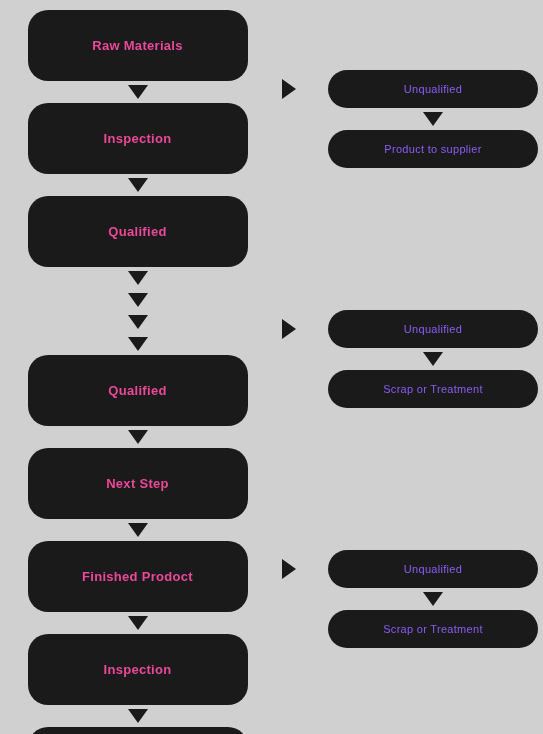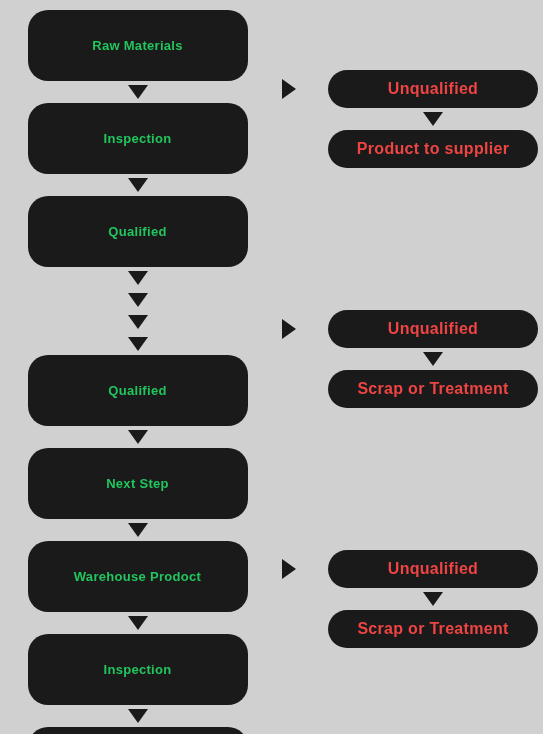--- a/index.html
+++ b/index.html
@@ -5,21 +5,21 @@
     * { box-sizing: border-box; margin: 0; padding: 0; }
     body {
       background: #d0d0d0;
       font-family: Arial, sans-serif;
       width: 543px;
       min-height: 734px;
       padding: 10px;
     }
     .node {
       background: #1a1a1a;
-      color: #22c55e;
+      color: #ec4899;
       border-radius: 20px;
       padding: 28px 16px;
       text-align: center;
       font-size: 13px;
       font-weight: 600;
       width: 220px;
       min-height: 38px;
       display: flex;
       align-items: center;
       justify-content: center;
@@ -36,26 +36,26 @@
     .arrow-right {
       width: 0;
       height: 0;
       border-top: 10px solid transparent;
       border-bottom: 10px solid transparent;
       border-left: 14px solid #1a1a1a;
       margin: auto 8px;
     }
     .side-node {
       background: #1a1a1a;
-      color: #ef4444;
+      color: #8b5cf6;
       border-radius: 20px;
       padding: 10px 16px;
       text-align: center;
-      font-size: 16px;
-      font-weight: 700;
+      font-size: 11px;
+      font-weight: 400;
       width: 210px;
       min-height: 38px;
       display: flex;
       align-items: center;
       justify-content: center;
       letter-spacing: 0.3px;
     }
     
     .container {
       display: grid;
@@ -104,21 +104,21 @@
     <div class="arrow-down"></div>
 
     <div class="arrow-down"></div>
 
     <div class="node">Qualified</div>
     <div class="arrow-down"></div>
 
     <div class="node">Next Step</div>
     <div class="arrow-down"></div>
 
-    <div class="node">Warehouse Prodoct</div>
+    <div class="node">Finished Prodoct</div>
     <div class="arrow-down"></div>
 
     <div class="node">Inspection</div>
     <div class="arrow-down"></div>
 
     <div class="node">Qualified</div>
     <div class="arrow-down"></div>
 
   </div>
 

